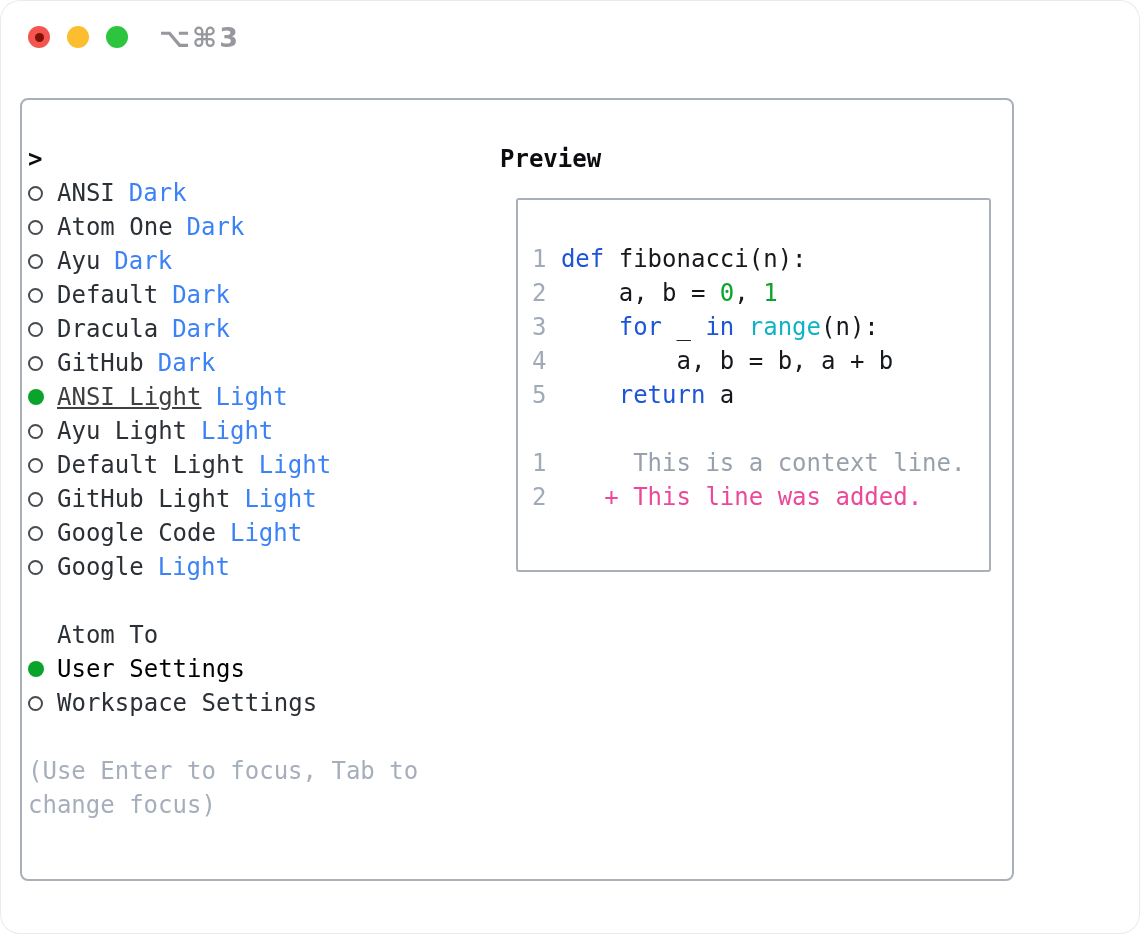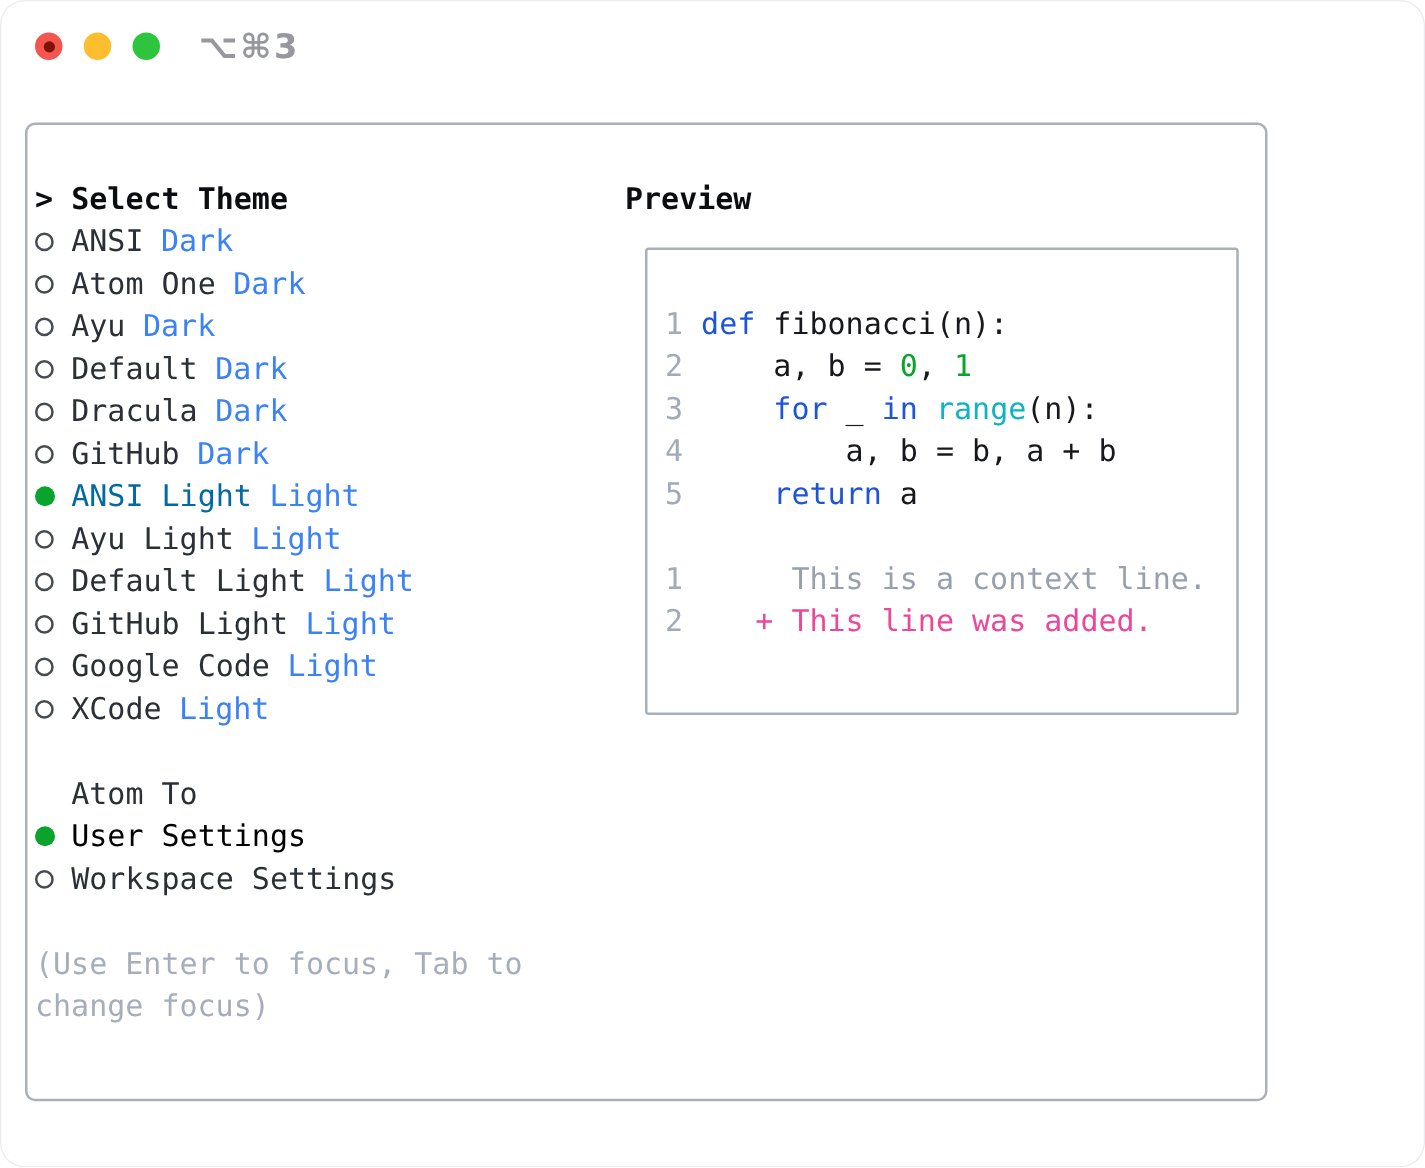--- a/index.html
+++ b/index.html
@@ -27,21 +27,21 @@
   .left-col{width:466px;flex:0 0 auto;}
   .right-col{flex:1;padding-left:6px;}
   
   .row{display:flex;align-items:center;height:34px;font-size:24px;color:#2b3036;}
   .marker{display:inline-flex;width:29px;align-items:center;flex:0 0 auto;}
   .dot{box-sizing:border-box;width:15px;height:15px;border:2.5px solid #474c52;border-radius:50%;}
   .dot.sel{width:16px;height:16px;border:none;background:#0aa32c;}
   .prompt{font-weight:bold;color:#0b0d10;width:29px;flex:0 0 auto;}
   .hdr{font-weight:bold;color:#0b0d10;}
   .t-name{white-space:pre;}
-  .t-name.selgreen{color:#0369a1;}
+  .t-name.selgreen{color:#404040;text-decoration:underline;}
   .variant{color:#3b82f6;margin-left:14px;white-space:pre;}
   .opt-label.selgreen{color:#000000;}
   .spacer{height:34px;}
   .hint{font-size:24px;line-height:34px;color:#a6aebc;}
   
   .preview-header{font-size:24px;line-height:34px;font-weight:bold;color:#0b0d10;}
   .preview-box{
     margin-top:22px;margin-left:16px;width:475px;box-sizing:border-box;
     border:2px solid #a9b0ba;border-radius:3px;background:#fff;
     padding:42px 0 56px 14px;
@@ -67,21 +67,20 @@
     <span class="light light-green"></span>
     <span class="win-title">⌥⌘3</span>
   </div>
 
   <div class="panel">
 
     <div class="left-col">
 
       <div class="row">
         <span class="prompt">&gt;</span>
-        <span class="hdr">Select Theme</span>
       </div>
 
       <div class="row">
         <span class="marker">
             <i class="dot"></i>
           </span>
         <span class="t-name">ANSI</span>
         <span class="variant">Dark</span>
       </div>
       <div class="row">
@@ -151,21 +150,21 @@
         <span class="marker">
             <i class="dot"></i>
           </span>
         <span class="t-name">Google Code</span>
         <span class="variant">Light</span>
       </div>
       <div class="row">
         <span class="marker">
             <i class="dot"></i>
           </span>
-        <span class="t-name">XCode</span>
+        <span class="t-name">Google</span>
         <span class="variant">Light</span>
       </div>
 
       <div class="spacer"></div>
 
       <div class="row">
         <span class="marker"></span>
         <span>Atom To</span>
       </div>
       <div class="row">

